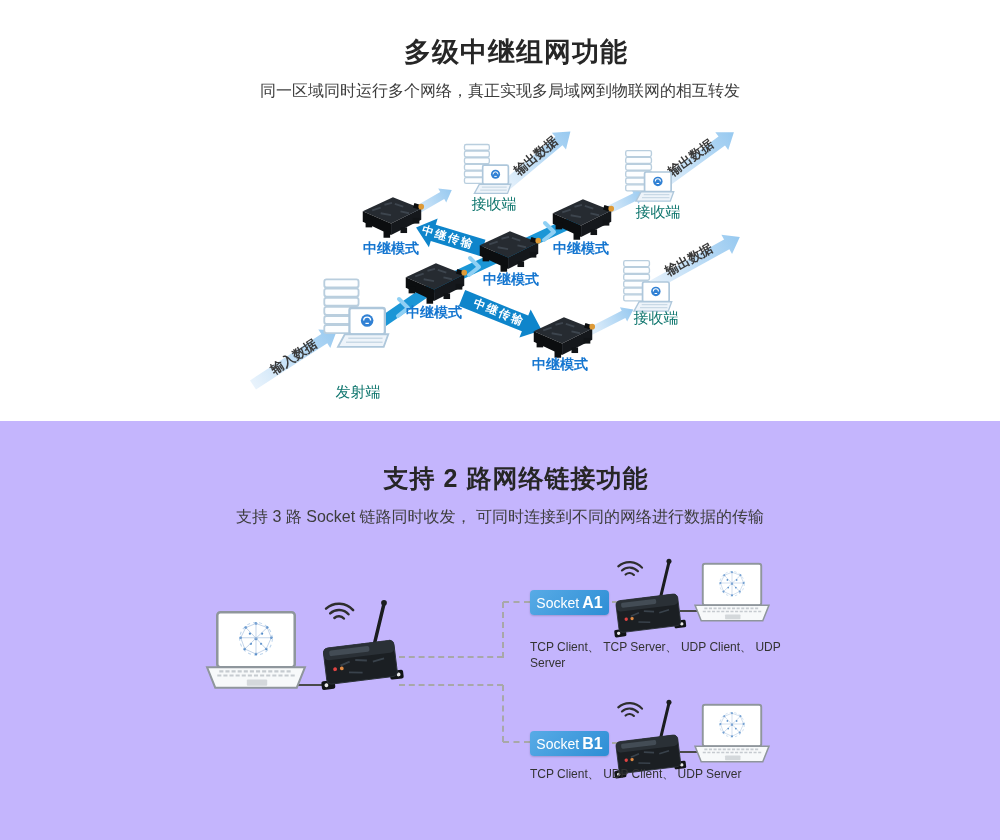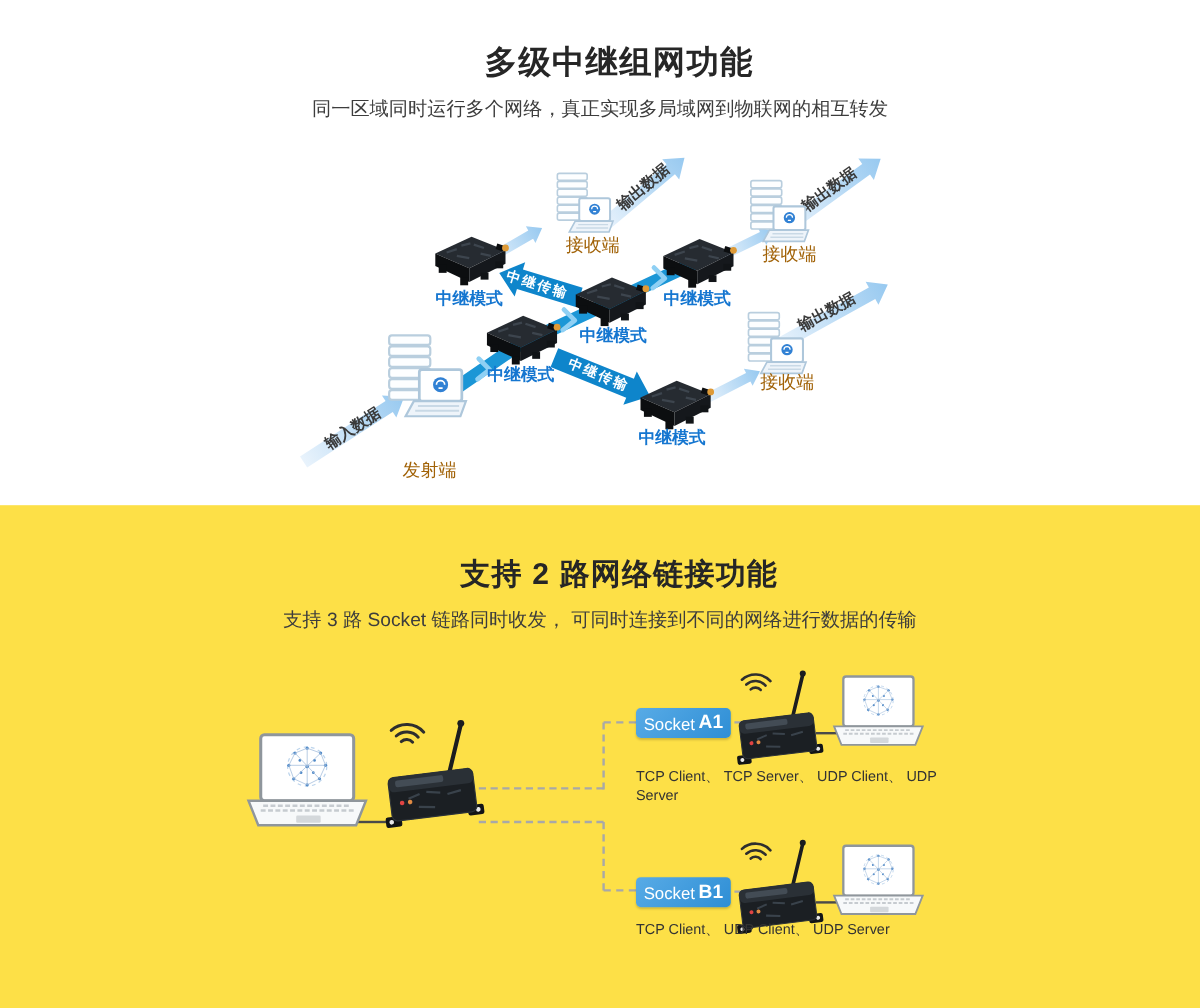--- a/index.html
+++ b/index.html
@@ -4,25 +4,25 @@
 <style>
   html,body{margin:0;padding:0;background:#fff;}
   #page{position:relative;width:1000px;height:840px;overflow:hidden;background:#fff;
         font-family:"Liberation Sans","DejaVu Sans",sans-serif;}
   .abs{position:absolute;}
   
   .sec-title{left:16px;width:1000px;text-align:center;font-weight:bold;color:#262626;}
   .sec-sub{left:0;width:1000px;text-align:center;color:#3d3d3d;}
   #relay-title{top:34px;font-size:27px;letter-spacing:1px;}
   #relay-sub{top:81px;font-size:16px;}
-  #socket-section{left:0;top:421px;width:1000px;height:419px;background:#fde047;}
+  #socket-section{left:0;top:421px;width:1000px;height:419px;background:#c4b5fd;}
   #socket-title{top:462px;font-size:25px;letter-spacing:1px;}
   #socket-sub{top:507px;font-size:16px;}
   
-  .node-lbl{font-size:15px;color:#a16207;text-align:center;width:72px;}
+  .node-lbl{font-size:15px;color:#0f766e;text-align:center;width:72px;}
   .blue-lbl{font-size:14px;font-weight:bold;color:#1576d0;text-align:center;width:72px;}
   .rot-lbl{font-size:13px;font-weight:600;color:#3a3a3a;text-align:center;width:66px;transform-origin:50% 50%;}
   .dark-rot-lbl{font-size:11.5px;font-weight:bold;color:#fff;text-align:center;width:70px;
                 letter-spacing:2px;transform-origin:50% 50%;}
   
   .dash-h{height:0;border-top:2px dashed #a8a8a8;}
   .dash-v{width:0;border-left:2px dashed #a8a8a8;}
   .cable{height:2px;background:#4a4a4a;}
   
   .socket-badge{width:79px;height:25px;border-radius:4px;

